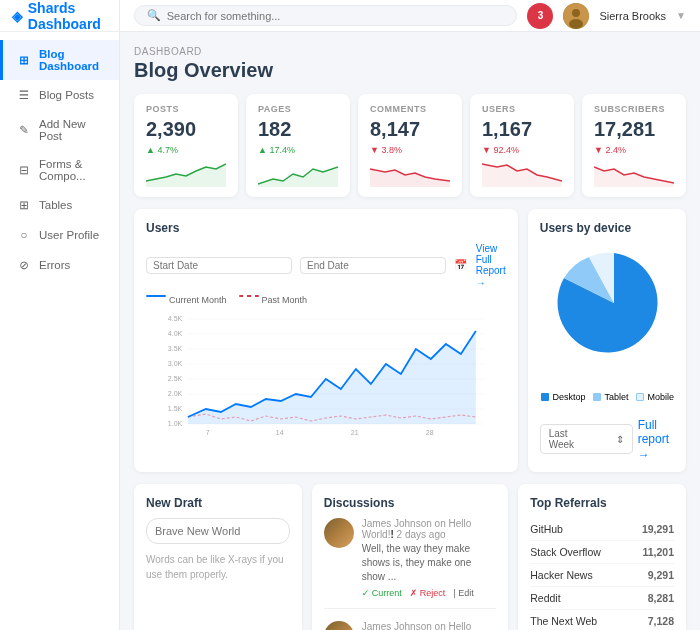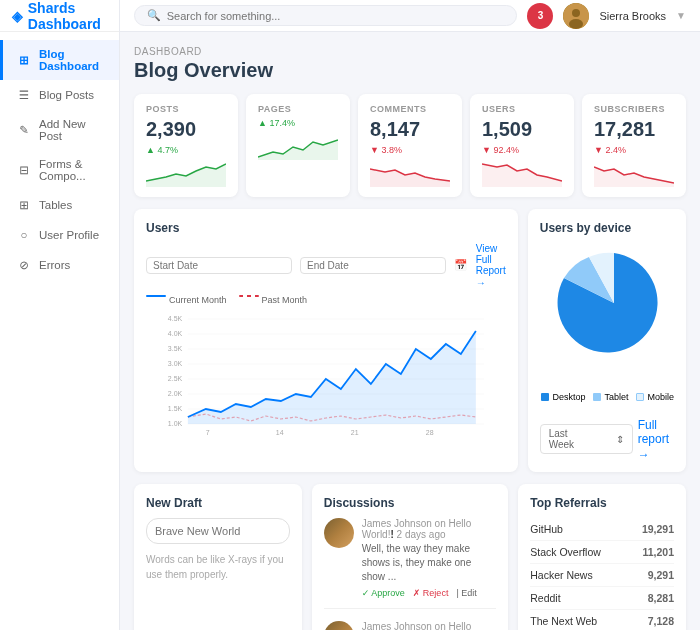--- a/index.html
+++ b/index.html
@@ -173,20 +173,21 @@
         <div class="stat-chart">
           <svg viewBox="0 0 80 28" class="chart-svg">
             <polyline points="0,22 10,20 20,18 30,15 40,17 50,12 60,8 70,10 80,5" fill="none" stroke="#28a745" stroke-width="1.5"></polyline>
             <polygon points="0,22 10,20 20,18 30,15 40,17 50,12 60,8 70,10 80,5 80,28 0,28" fill="rgba(40,167,69,0.1)"></polygon>
           </svg>
         </div>
       </div>
 
       <div class="stat-card">
         <div class="stat-label">PAGES</div>
+        <div class="stat-value">182</div>
         <div class="stat-trend trend-up">▲ 17.4%</div>
         <div class="stat-chart">
           <svg viewBox="0 0 80 28" class="chart-svg">
             <polyline points="0,25 15,20 25,22 35,15 45,18 55,10 65,13 80,8" fill="none" stroke="#28a745" stroke-width="1.5"></polyline>
             <polygon points="0,25 15,20 25,22 35,15 45,18 55,10 65,13 80,8 80,28 0,28" fill="rgba(40,167,69,0.1)"></polygon>
           </svg>
         </div>
       </div>
 
       <div class="stat-card">
@@ -196,21 +197,21 @@
         <div class="stat-chart">
           <svg viewBox="0 0 80 28" class="chart-svg">
             <polyline points="0,10 15,13 25,11 35,16 45,14 55,18 65,20 80,22" fill="none" stroke="#dc3545" stroke-width="1.5"></polyline>
             <polygon points="0,10 15,13 25,11 35,16 45,14 55,18 65,20 80,22 80,28 0,28" fill="rgba(220,53,69,0.1)"></polygon>
           </svg>
         </div>
       </div>
 
       <div class="stat-card">
         <div class="stat-label">USERS</div>
-        <div class="stat-value">1,509</div>
+        <div class="stat-value">1,167</div>
         <div class="stat-trend trend-down">▼ 92.4%</div>
         <div class="stat-chart">
           <svg viewBox="0 0 80 28" class="chart-svg">
             <polyline points="0,5 15,8 25,6 35,12 45,10 55,16 65,18 80,22" fill="none" stroke="#dc3545" stroke-width="1.5"></polyline>
             <polygon points="0,5 15,8 25,6 35,12 45,10 55,16 65,18 80,22 80,28 0,28" fill="rgba(220,53,69,0.08)"></polygon>
           </svg>
         </div>
       </div>
 
       <div class="stat-card">
@@ -333,21 +334,21 @@
           </div>
           <div class="disc-content">
             <div class="disc-meta">
               <span>James Johnson</span>
               <span> on </span>
               <span>Hello World!</span>!
               <span>2 days ago</span>
             </div>
             <div class="disc-text">Well, the way they make shows is, they make one show ...</div>
             <div class="disc-actions">
-              <span class="action-approve">✓ Approve</span>
+              <span class="action-approve">✓ Current</span>
               <span class="action-reject">✗ Reject</span>
               <span class="action-edit">| Edit</span>
             </div>
           </div>
         </div>
         <div class="discussion-item">
           <div class="disc-avatar">
             <div class="disc-avatar-inner"></div>
           </div>
           <div class="disc-content">

